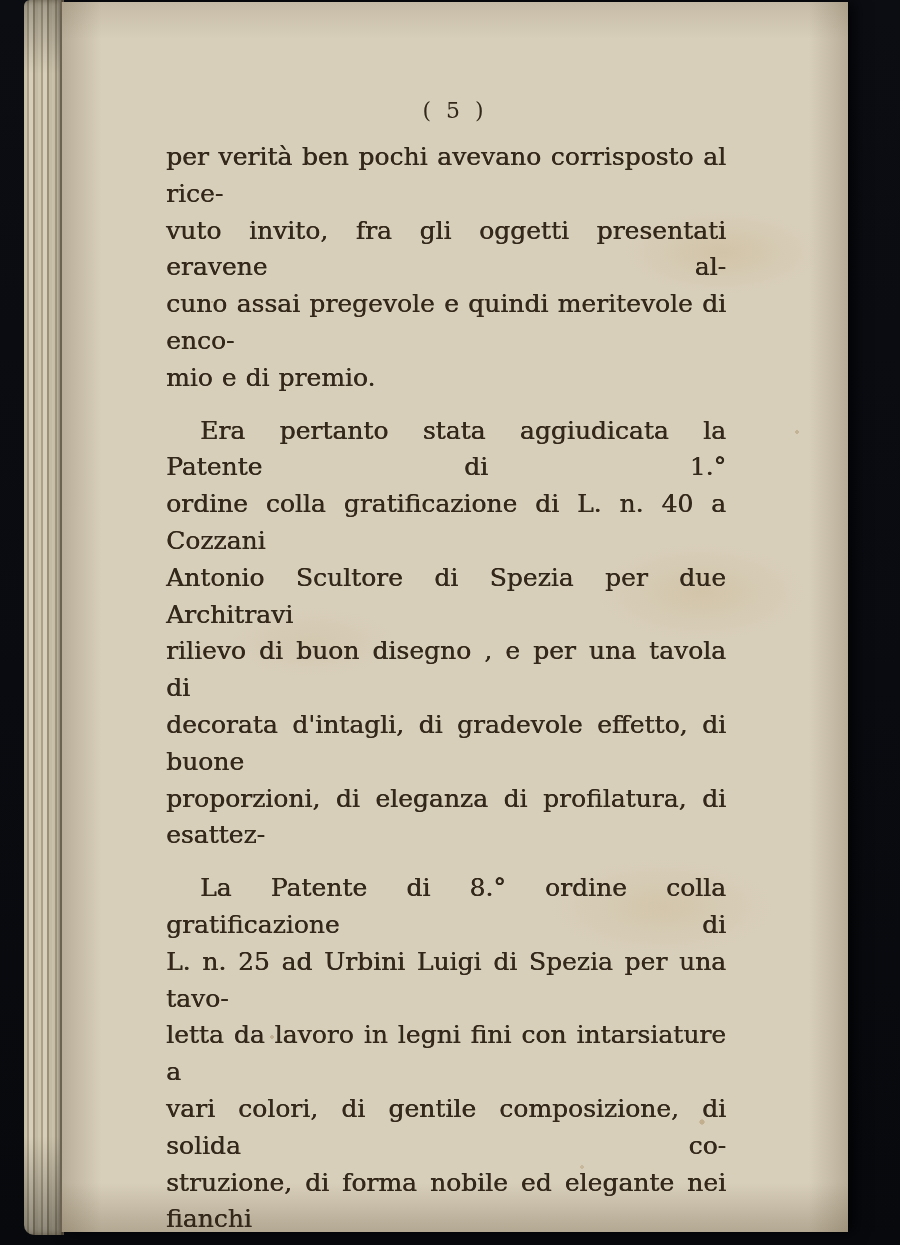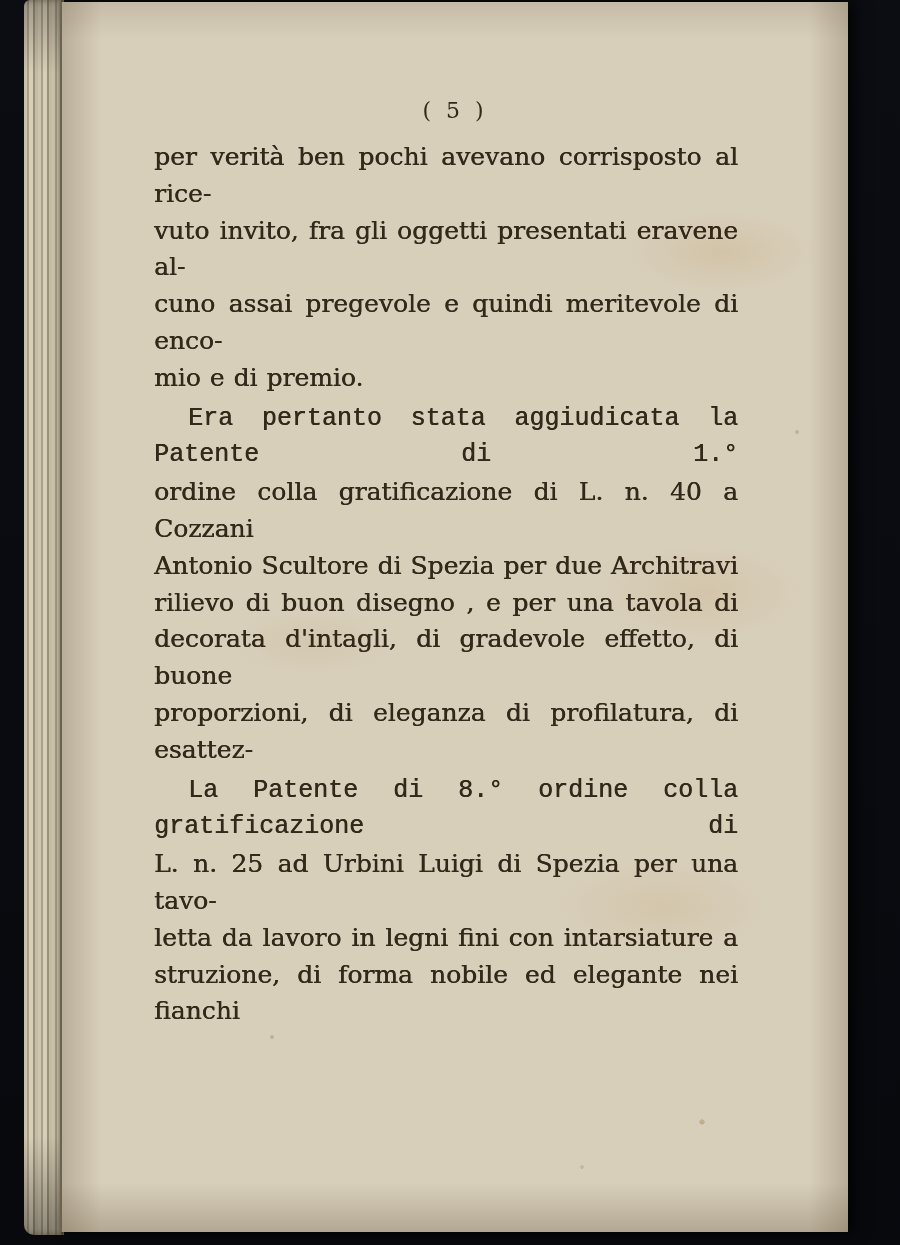--- a/index.html
+++ b/index.html
@@ -70,32 +70,31 @@
   }
   .text-block {
     width: 592px;
     margin: 16px 0 0 88px;
     font-size: 25px;
     line-height: 36.8px;
     color: var(--ink, #33281a);
     text-shadow: 0.4px 0 0 currentColor;
     word-spacing: 1px;
   }
-  .paragraph { margin: 4px; }
+  .paragraph { margin: 16px; }
   .line {
     text-align: justify;
     text-align-last: justify;
     white-space: normal;
   }
   .line.last {
     text-align-last: left;
   }
   .line.indent {
     text-indent: 34px;
-    font-family: Liberation Mono, monospace;
   }
 </style>
 </head>
 <body style="background: rgb(10, 12, 18);">
 
 <div class="scene">
   <div class="page-stack"></div>
   <div class="page">
     <div class="page-number">( 5 )</div>
     <div class="text-block" id="text-block">
@@ -110,17 +109,18 @@
           <div class="line">ordine colla gratificazione di L. n. 40 a Cozzani</div>
           <div class="line">Antonio Scultore di Spezia per due Architravi</div>
           <div class="line">rilievo di buon disegno , e per una tavola di</div>
           <div class="line">decorata d'intagli, di gradevole effetto, di buone</div>
           <div class="line">proporzioni, di eleganza di profilatura, di esattez-</div>
         </div>
         <div class="paragraph">
           <div class="line indent">La Patente di 8.° ordine colla gratificazione di</div>
           <div class="line">L. n. 25 ad Urbini Luigi di Spezia per una tavo-</div>
           <div class="line">letta da lavoro in legni fini con intarsiature a</div>
+          <div class="line">vari colori, di gentile composizione, di solida co-</div>
           <div class="line">struzione, di forma nobile ed elegante nei fianchi</div>
         </div>
       </div>
   </div>
 </div>
 
 </body></html>

